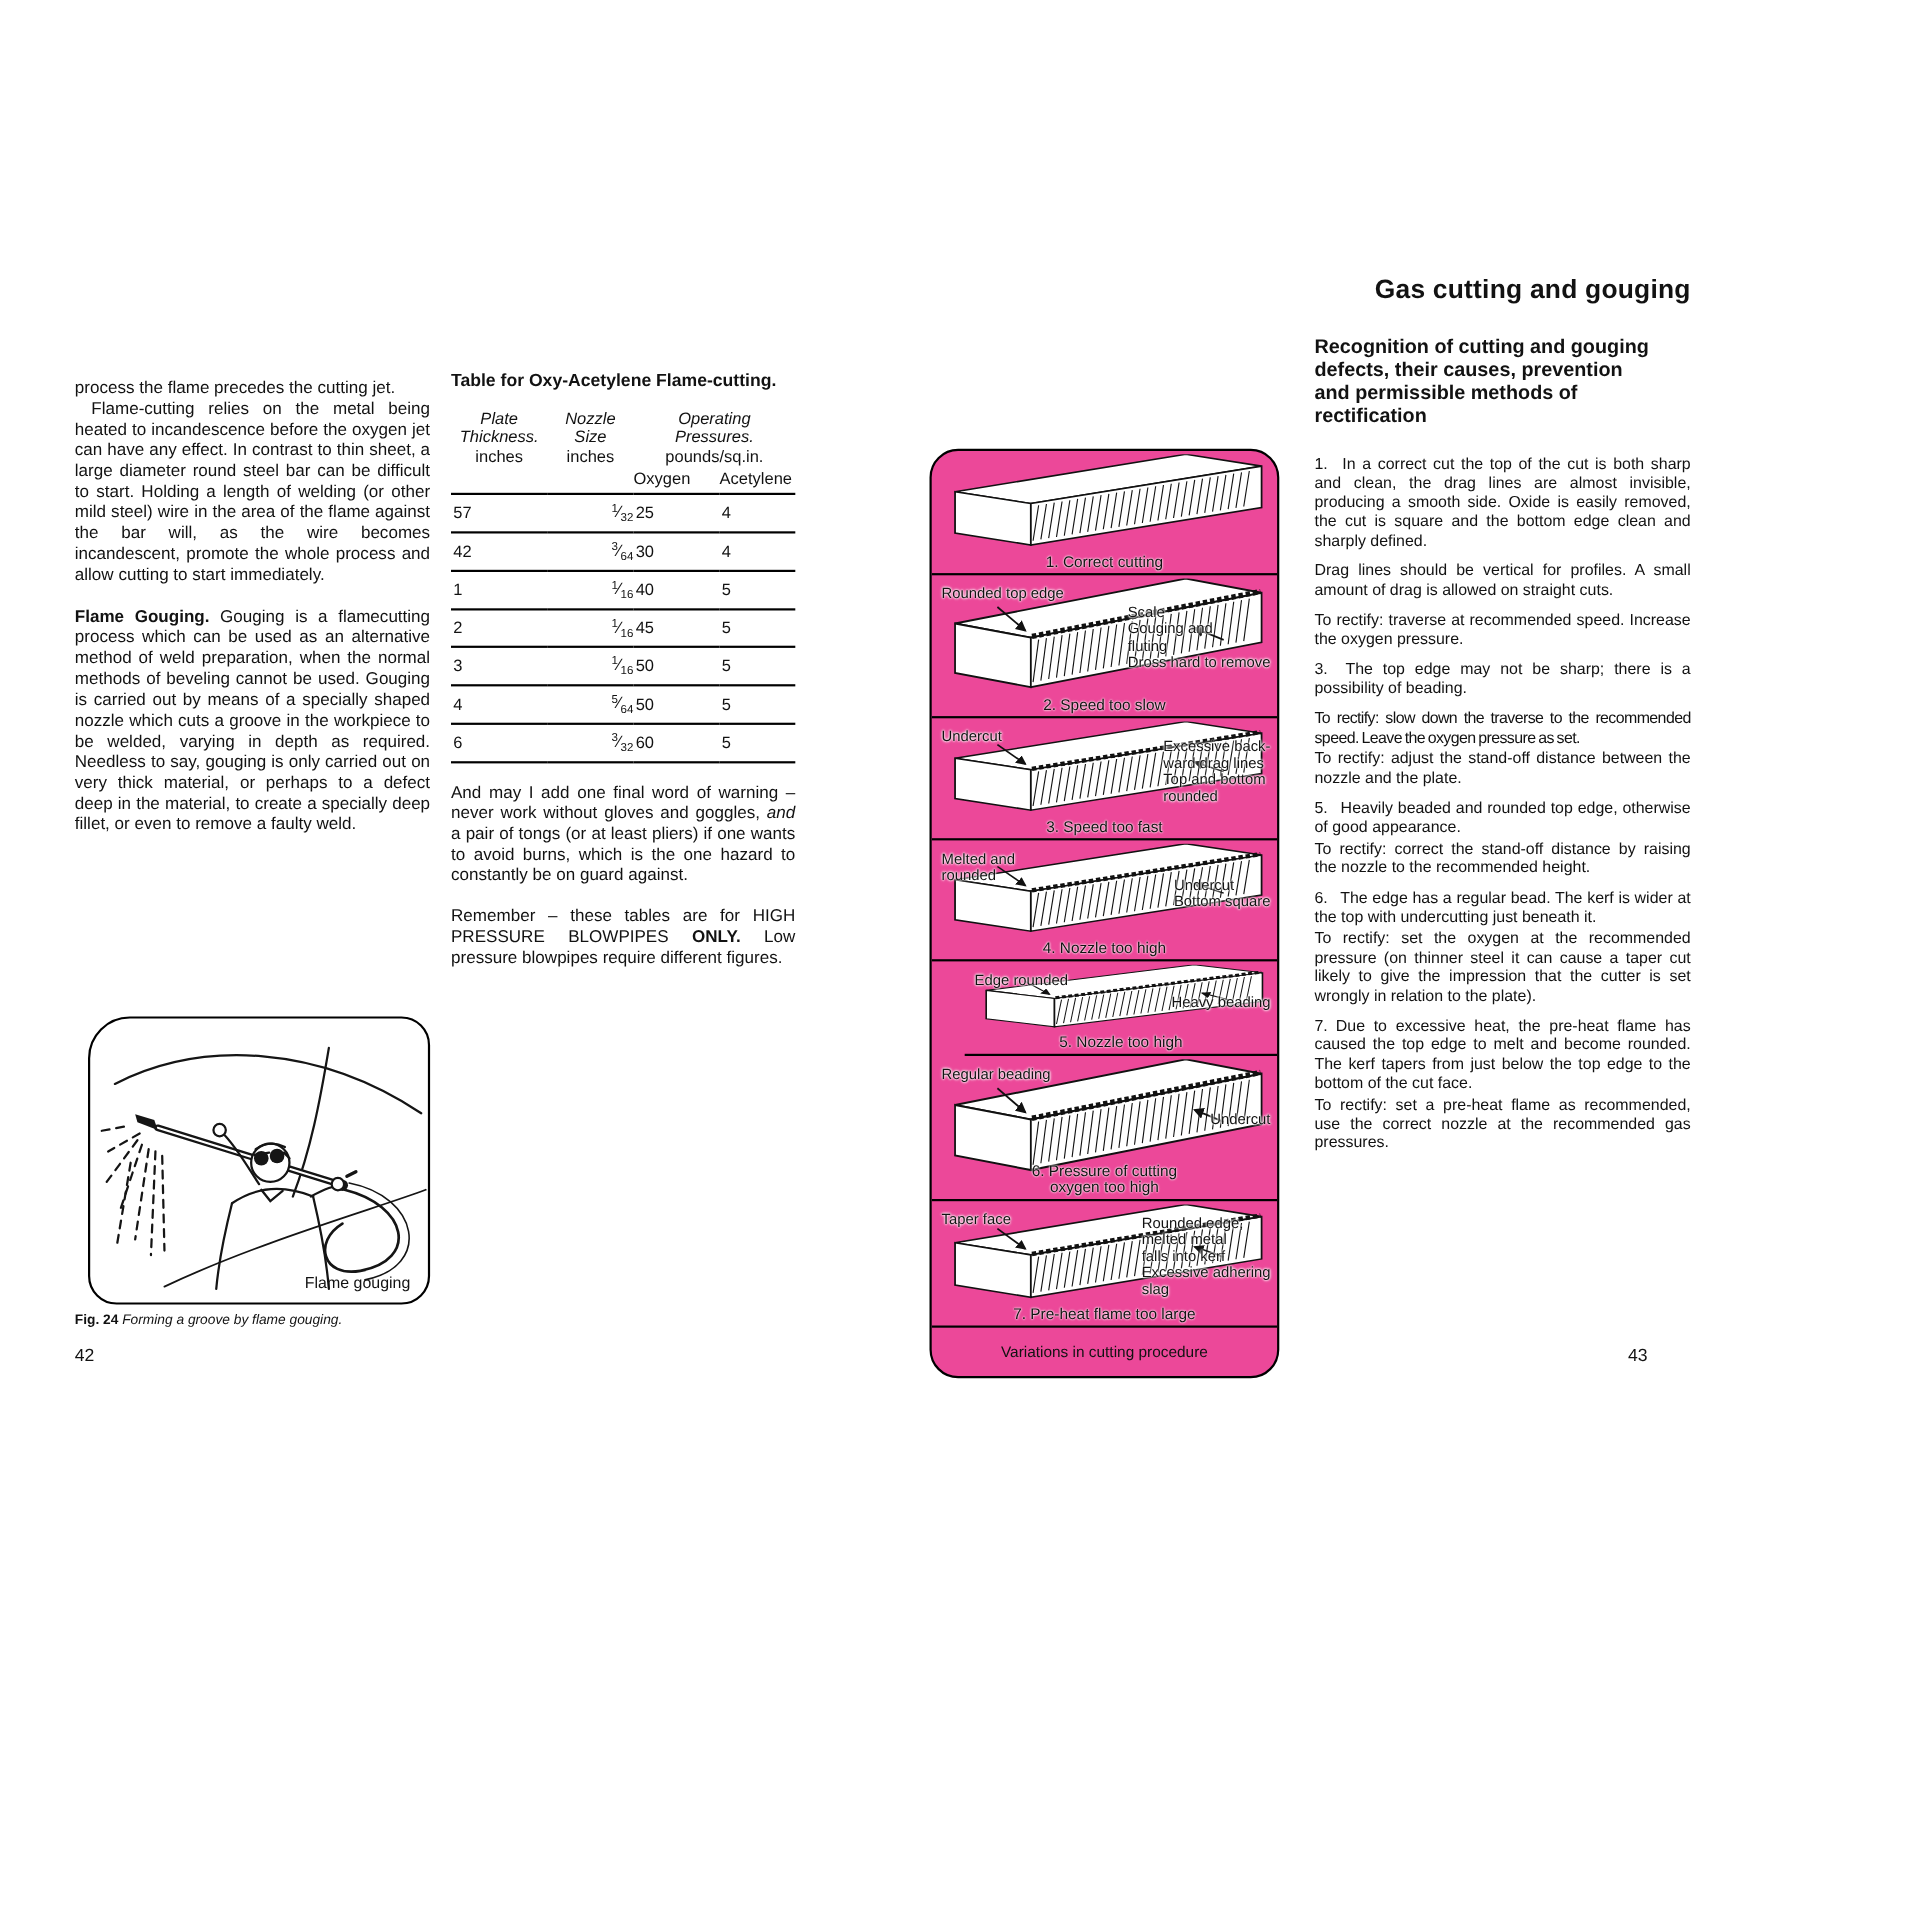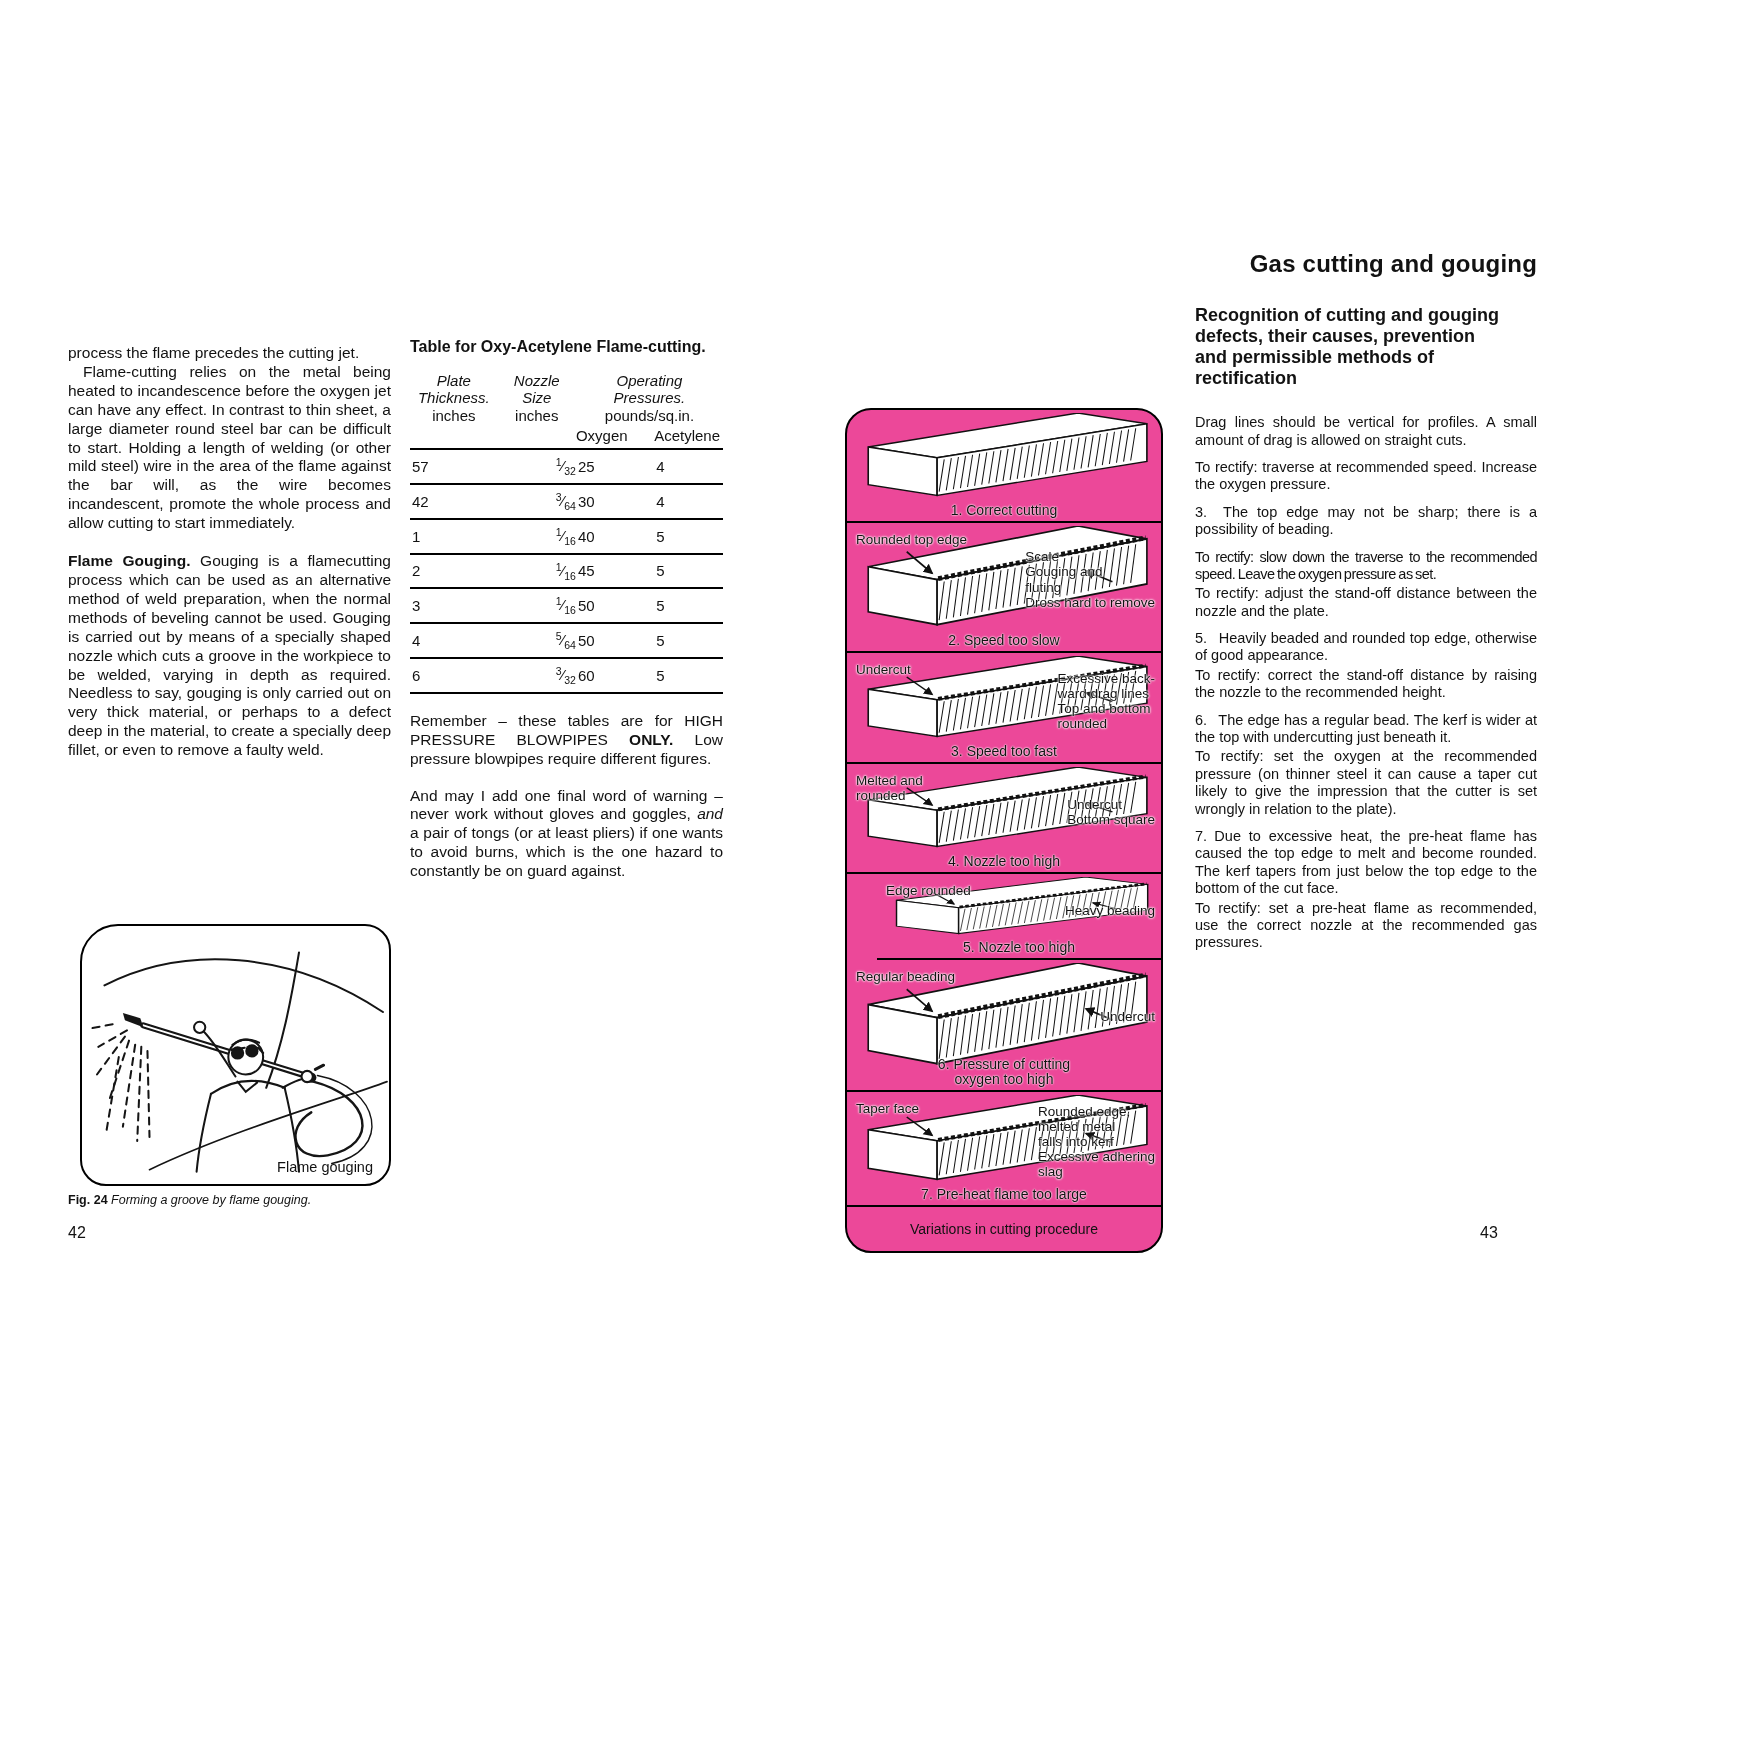--- a/index.html
+++ b/index.html
@@ -136,22 +136,22 @@
           <td>5</td>
         </tr>
         <tr>
           <td>6</td>
           <td><sup>3</sup>⁄<sub>32</sub></td>
           <td>60</td>
           <td>5</td>
         </tr>
       </tbody>
   </table>
+  <p class="after-tbl just"><span>And may I add one final word of warning – never work without gloves and goggles, </span><i>and</i><span> a pair of tongs (or at least pliers) if one wants to avoid burns, which is the one hazard to constantly be on guard against.</span></p>
   <p class="after-tbl just"><span>Remember – these tables are for HIGH PRESSURE BLOWPIPES </span><b>ONLY.</b><span> Low pressure blowpipes require different figures.</span></p>
-  <p class="after-tbl just"><span>And may I add one final word of warning – never work without gloves and goggles, </span><i>and</i><span> a pair of tongs (or at least pliers) if one wants to avoid burns, which is the one hazard to constantly be on guard against.</span></p>
 </div>
 
 <div class="abs fig-frame">
   <svg viewBox="0 0 300 252" preserveAspectRatio="xMidYMid slice" style="position:absolute;inset:0;width:100%;height:100%">
     <g fill="none" stroke="#151515" stroke-width="2" stroke-linecap="round">
       <path d="M22,58 C100,18 204,24 294,84"></path>
       <path d="M212,26 C204,74 196,116 180,158"></path>
       <path d="M66,238 C150,198 256,168 298,152" stroke-width="1.6"></path>
       <line x1="60" y1="97" x2="218" y2="146" stroke-width="6"></line>
       <line x1="60" y1="97" x2="218" y2="146" stroke="#fff" stroke-width="1.8"></line>
@@ -555,20 +555,21 @@
     <div class="dfooter">Variations in cutting procedure</div>
 </div>
 
 <div class="abs rcol">
   <h1 class="rtitle">Gas cutting and gouging</h1>
   <h2 class="rheading">Recognition of cutting and gouging
 defects, their causes, prevention
 and permissible methods of
 rectification</h2>
   <div class="just">
+      <p class="rp">1.  In a correct cut the top of the cut is both sharp and clean, the drag lines are almost invisible, producing a smooth side. Oxide is easily removed, the cut is square and the bottom edge clean and sharply defined.</p>
       <p class="rp">Drag lines should be vertical for profiles. A small amount of drag is allowed on straight cuts.</p>
       <p class="rp">To rectify: traverse at recommended speed. Increase the oxygen pressure.</p>
       <p class="rp">3.  The top edge may not be sharp; there is a possibility of beading.</p>
       <p class="rp condensed">To rectify: slow down the traverse to the recommended speed. Leave the oxygen pressure as set.</p>
       <p class="rp attach">To rectify: adjust the stand-off distance between the nozzle and the plate.</p>
       <p class="rp">5.  Heavily beaded and rounded top edge, otherwise of good appearance.</p>
       <p class="rp attach">To rectify: correct the stand-off distance by raising the nozzle to the recommended height.</p>
       <p class="rp">6.  The edge has a regular bead. The kerf is wider at the top with undercutting just beneath it.</p>
       <p class="rp attach">To rectify: set the oxygen at the recommended pressure (on thinner steel it can cause a taper cut likely to give the impression that the cutter is set wrongly in relation to the plate).</p>
       <p class="rp">7. Due to excessive heat, the pre-heat flame has caused the top edge to melt and become rounded. The kerf tapers from just below the top edge to the bottom of the cut face.</p>

